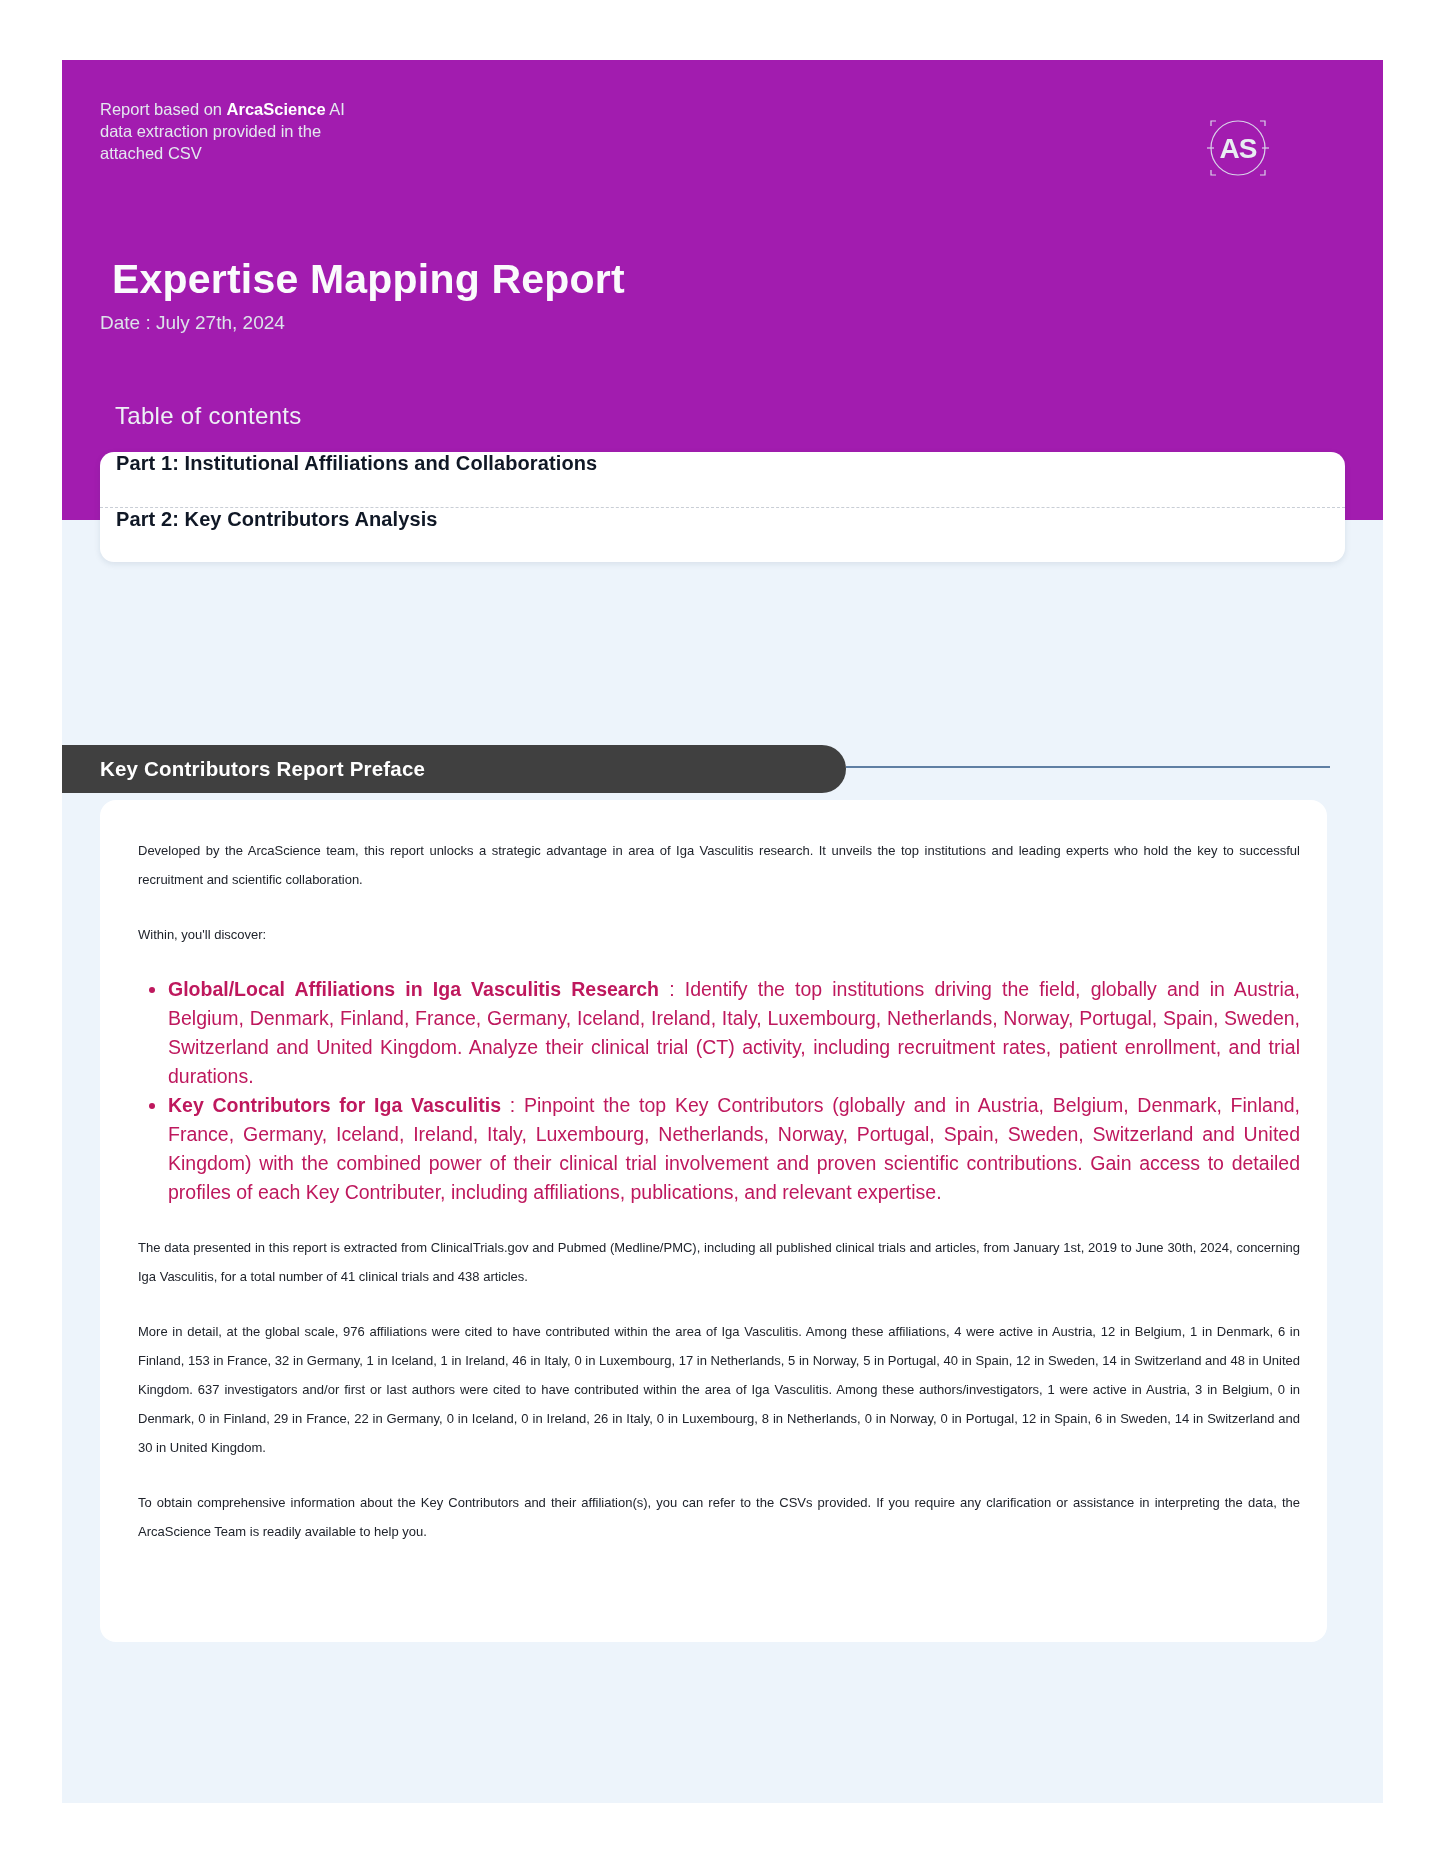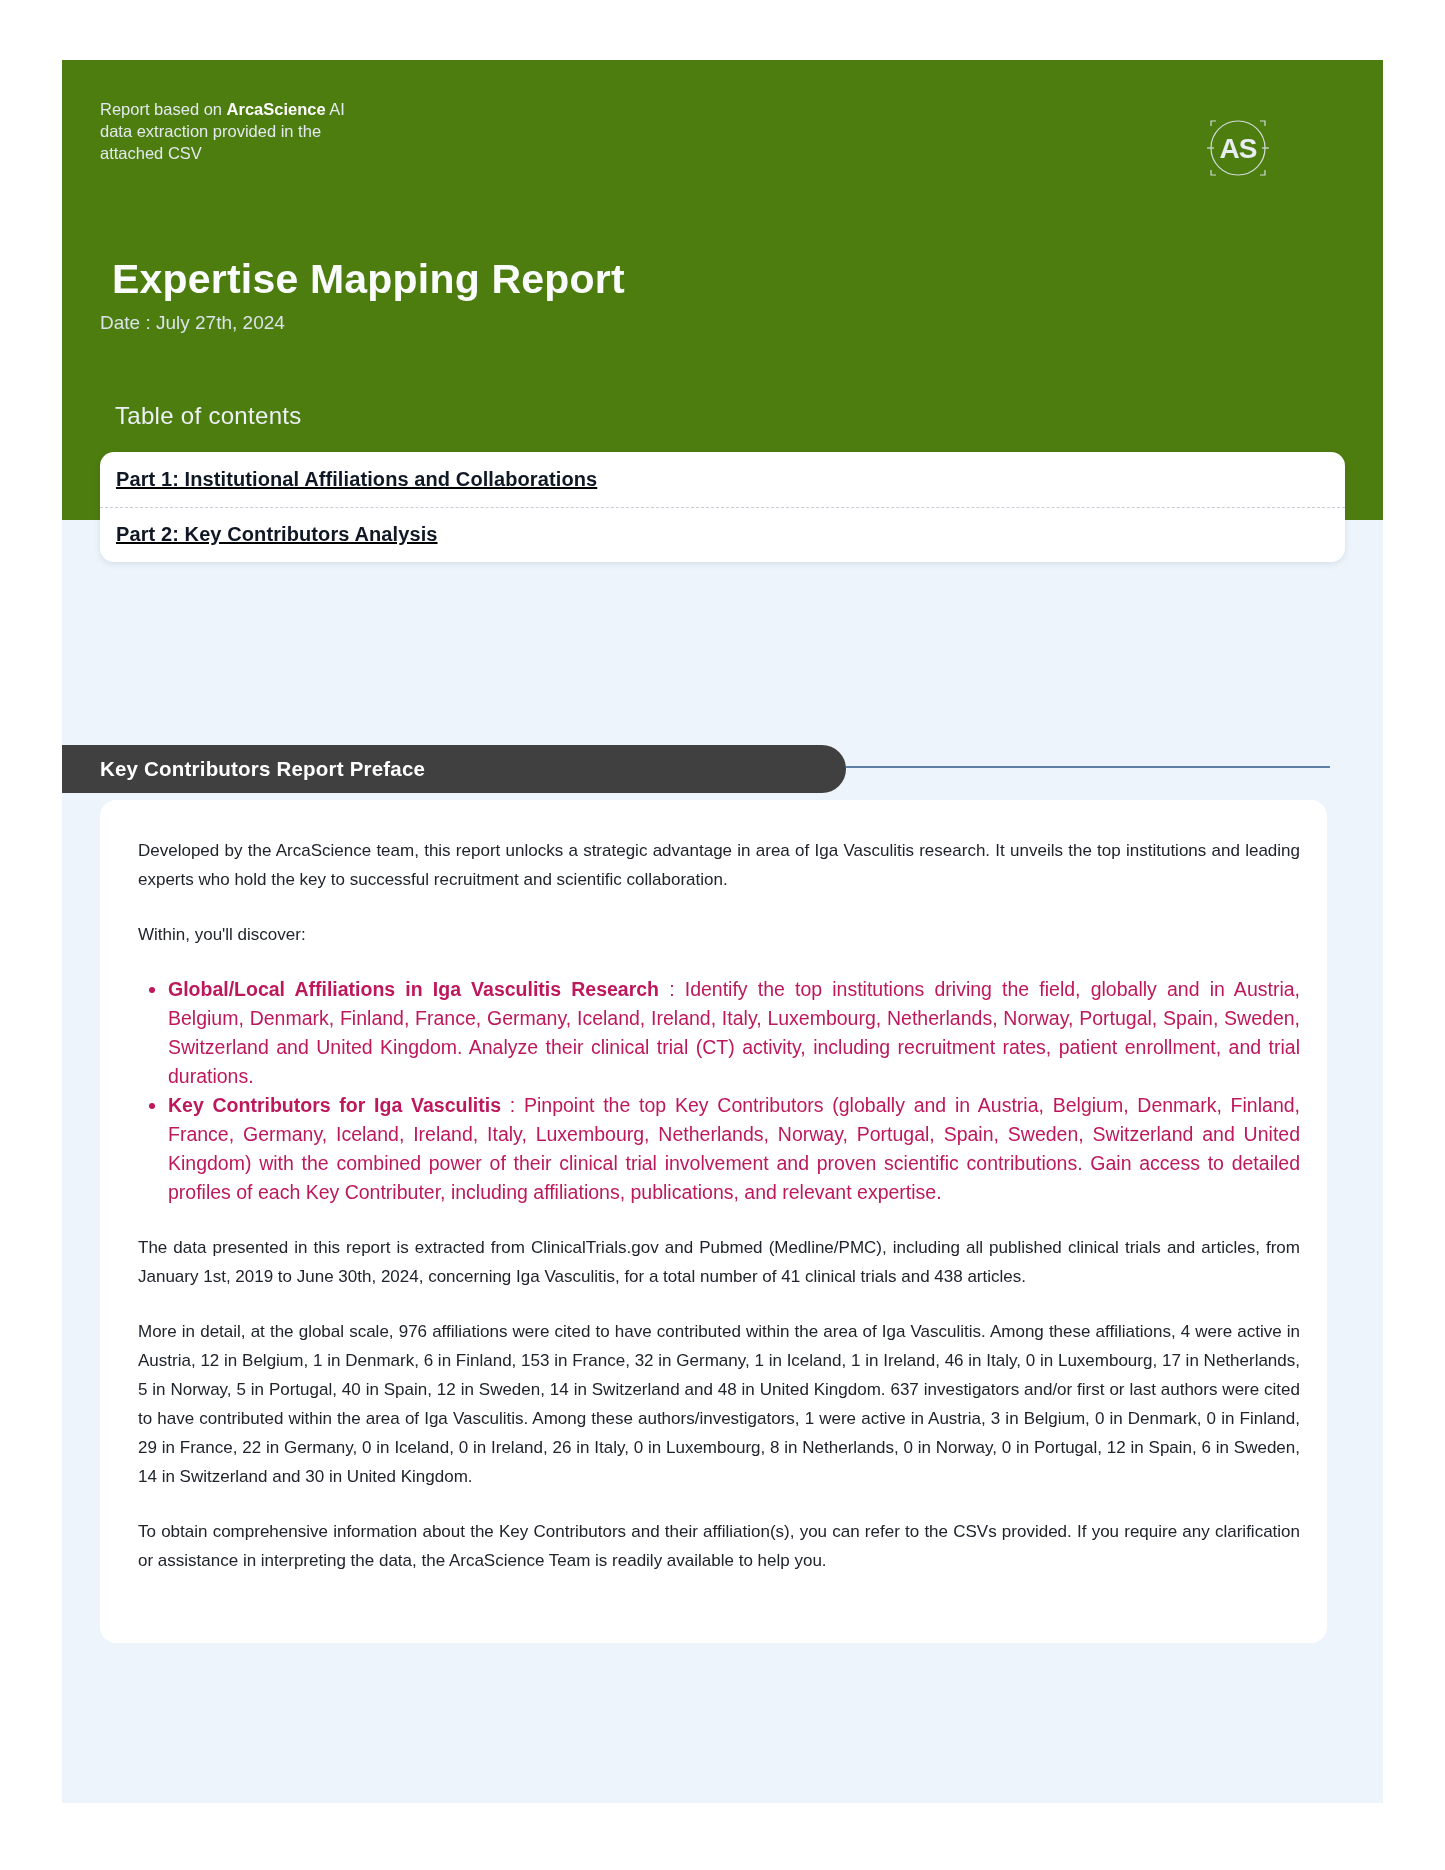--- a/index.html
+++ b/index.html
@@ -6,21 +6,21 @@
   body{
     width:1445px;height:1870px;position:relative;background:#ffffff;
     font-family:"Liberation Sans", sans-serif;
     -webkit-font-smoothing:antialiased;
   }
   .abs{position:absolute;}
 
   
   .header-block{
     left:62px;top:60px;width:1321px;height:460px;
-    background:#4d7c0f;
+    background:#a21caf;
   }
   .credit-line{
     left:38px;top:38px;width:270px;
     color:#E3E9EF;font-size:16.5px;line-height:22px;font-weight:400;
   }
   .credit-line .brand{font-weight:700;color:#FFFFFF;}
 
   .logo{left:1140px;top:52px;width:72px;height:72px;}
 
   .report-title{
@@ -45,22 +45,22 @@
   }
 
   
   .toc-card{
     left:100px;top:452px;width:1245px;height:110px;
     background:#ffffff;border-radius:14px;
     box-shadow:0 2px 6px rgba(20,50,78,0.10);
     z-index:5;overflow:hidden;
   }
   .toc-row{
-    height:55px;display:flex;align-items:flex-end;
-    padding:16px 16px;box-sizing:border-box;cursor:pointer;text-decoration:underline;
+    height:55px;display:flex;align-items:flex-start;
+    padding:0 16px;box-sizing:border-box;cursor:pointer;
   }
   .toc-row + .toc-row{border-top:1px dashed #C9CED6;}
   .toc-label{
     color:#101826;font-size:20px;font-weight:700;letter-spacing:0.1px;
   }
 
   
   .preface-pill{
     left:62px;top:745px;width:784px;height:48px;
     background:#404040;
@@ -78,21 +78,21 @@
   
   .preface-card{
     left:100px;top:800px;width:1227px;min-height:842px;
     background:#ffffff;border-radius:16px;
     box-sizing:border-box;
     padding:36px 27px 42px 38px;
     z-index:3;
   }
   .preface-card p{
     margin:0 0 26px 0;
-    color:#20242C;font-size:17px;line-height:29px;
+    color:#20242C;font-size:13px;line-height:29px;
     text-align:justify;
   }
   .preface-card p.no-just{text-align:left;}
   .bullet-list{
     margin:0 0 26px 0;padding:0 0 0 30px;
   }
   .bullet-list li{
     color:#be185d;font-size:19.5px;line-height:29px;text-align:justify;
   }
   .bold-lead{font-weight:700;}

